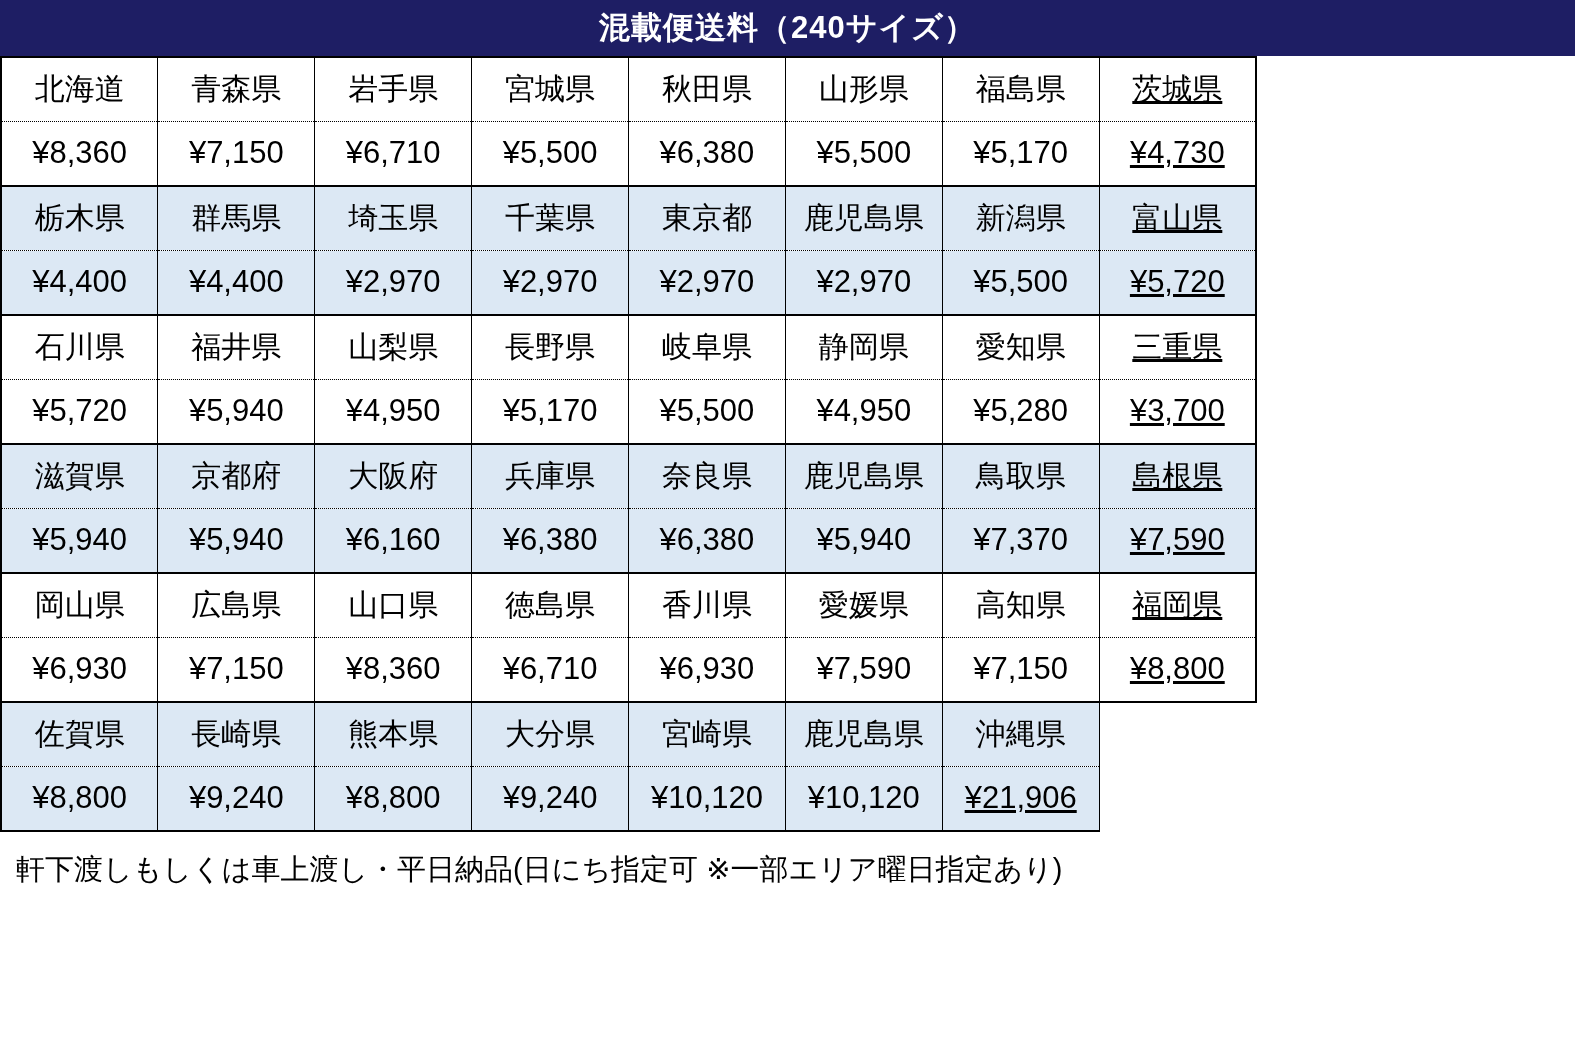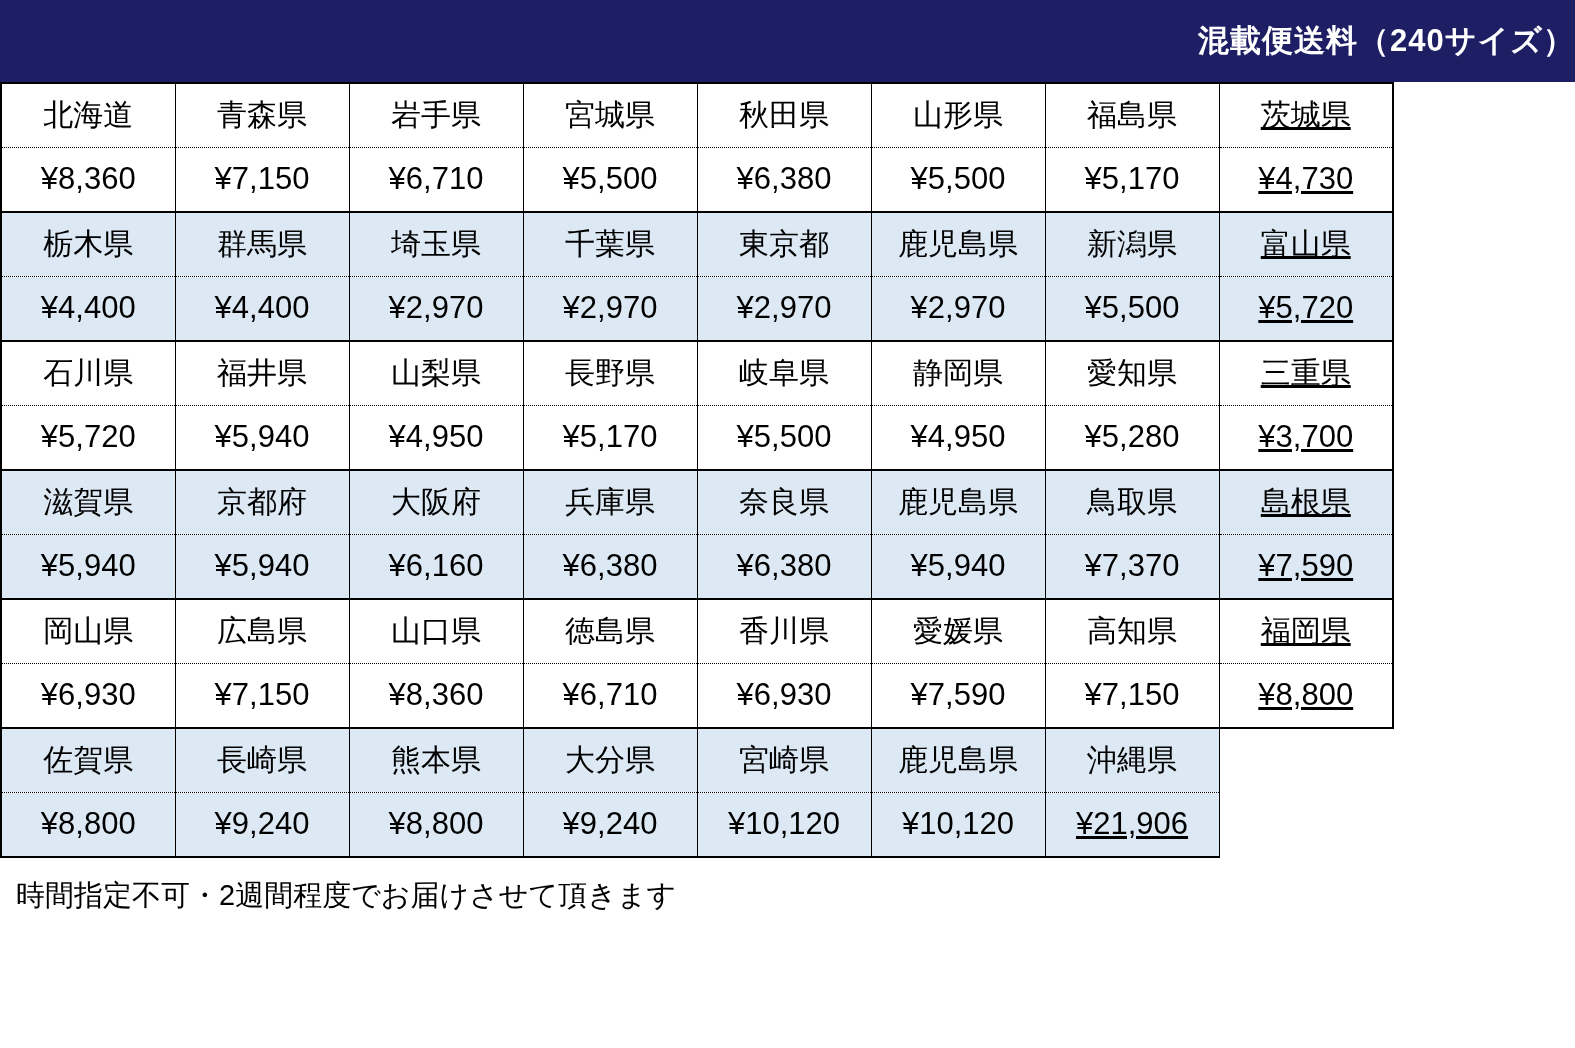--- a/index.html
+++ b/index.html
@@ -11,30 +11,30 @@
     --text:#000000;
   }
   *{box-sizing:border-box;}
   html,body{margin:0;padding:0;}
   body{
     width:1575px;height:1048px;
     background:#fff;color:var(--text);
     font-family:"Liberation Sans","DejaVu Sans",sans-serif;
   }
   .title-bar{
-    width:1575px;height:82px;
+    width:1575px;height:56px;
     background:var(--header-bg);
-    display:flex;align-items:center;justify-content:flex-end;
+    display:flex;align-items:center;justify-content:center;
   }
   .title-bar .title-text{
     color:var(--header-text);
     font-size:31px;font-weight:bold;letter-spacing:1px;
   }
   table.fee-table{
-    width:1394px;
+    width:1257px;
     border-collapse:collapse;
     table-layout:fixed;
   }
   .fee-table td{
     padding:0;margin:0;
     text-align:center;vertical-align:middle;
     overflow:hidden;white-space:nowrap;
   }
   tr.name-row td{
     height:64px;
@@ -208,14 +208,14 @@
         <td>¥8,800</td>
         <td>¥9,240</td>
         <td>¥10,120</td>
         <td>¥10,120</td>
         <td>¥21,906</td>
       </tr>
     </tbody>
 </table>
 
 <div class="notes">
-  <p>時間指定不可・2週間程度でお届けさせて頂きます</p>
+  <p>軒下渡しもしくは車上渡し・平日納品(日にち指定可 ※一部エリア曜日指定あり)</p>
 </div>
 
 </body></html>

